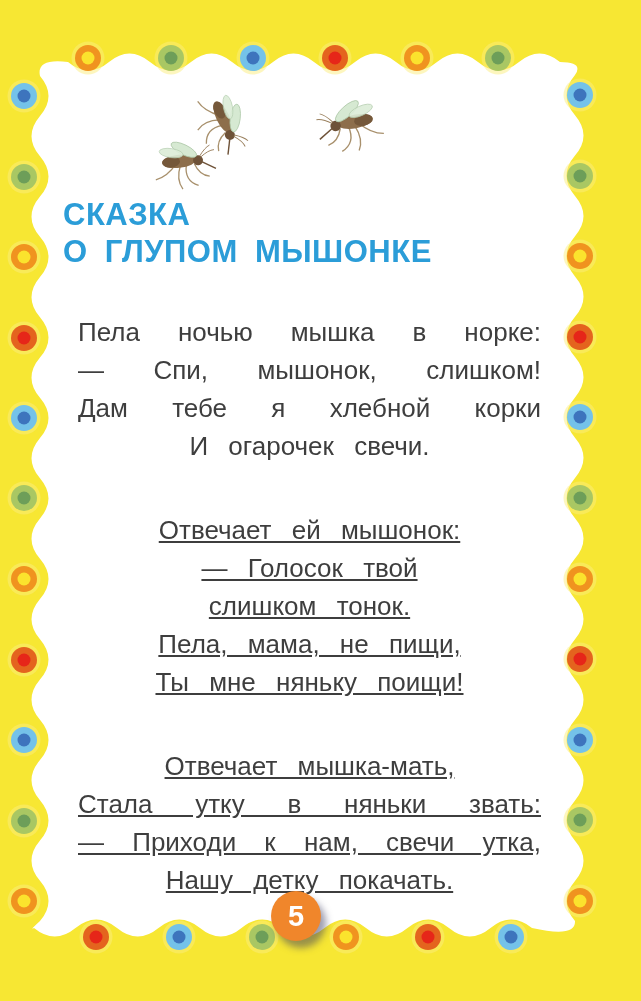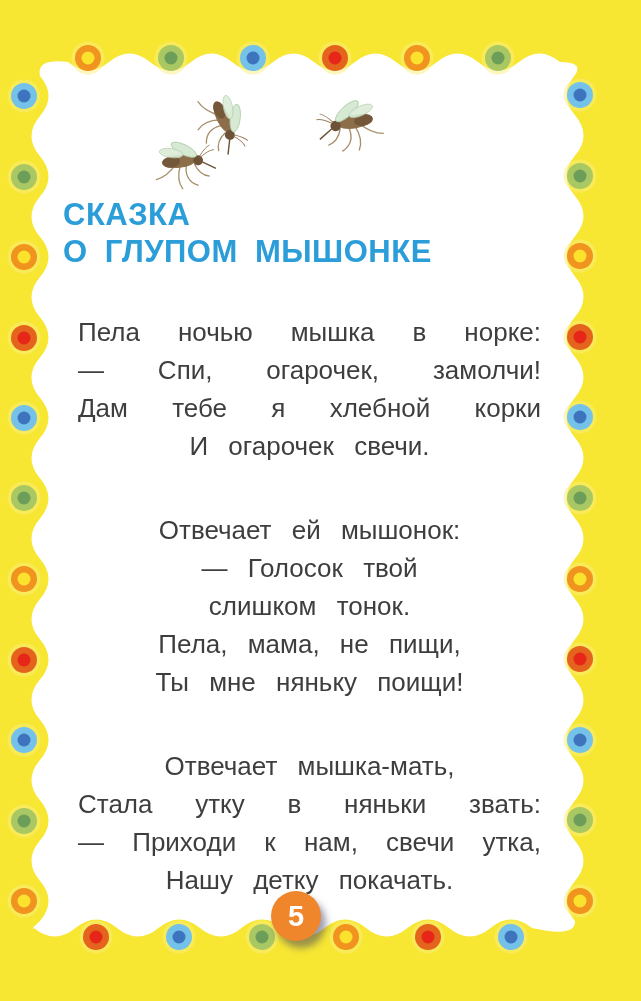--- a/index.html
+++ b/index.html
@@ -20,21 +20,21 @@
     letter-spacing: 0.5px; word-spacing: 8px;
     color: var(--title, #2B9DD8);
   }
   .poem {
     position: absolute; left: 78px; top: 273px; width: 463px;
     font-size: 26px; line-height: 38px;
     word-spacing: 13px;
     color: var(--text, #3E3E3E);
     margin-top: 40px;
   }
-  .stanza + .stanza { margin-top: 46px; }
+  .stanza + .stanza { margin-top: 46px; text-decoration: underline; }
   .line { white-space: normal; }
   .l-just  { text-align: justify; text-align-last: justify; }
   .l-left  { text-align: center; }
   .l-right { text-align: center; }
   .page-badge {
     position: absolute; left: 271px; top: 891px;
     width: 50px; height: 50px; border-radius: 50%;
     background: var(--page_badge, #F0862B);
     box-shadow: 5px 7px 7px rgba(60,60,95,0.5);
     display: flex; align-items: center; justify-content: center;
@@ -213,21 +213,21 @@
   </svg>
 
   <div class="title">
     <div>СКАЗКА</div>
     <div>О ГЛУПОМ МЫШОНКЕ</div>
   </div>
 
   <div class="poem">
     <div class="stanza">
       <div class="line l-just">Пела ночью мышка в норке:</div>
-      <div class="line l-just">— Спи, огарочек, замолчи!</div>
+      <div class="line l-just">— Спи, мышонок, слишком!</div>
       <div class="line l-just">Дам тебе я хлебной корки</div>
       <div class="line l-left">И огарочек свечи.</div>
     </div>
     <div class="stanza">
       <div class="line l-left">Отвечает ей мышонок:</div>
       <div class="line l-left">— Голосок твой</div>
       <div class="line l-right">слишком тонок.</div>
       <div class="line l-left">Пела, мама, не пищи,</div>
       <div class="line l-left">Ты мне няньку поищи!</div>
     </div>

